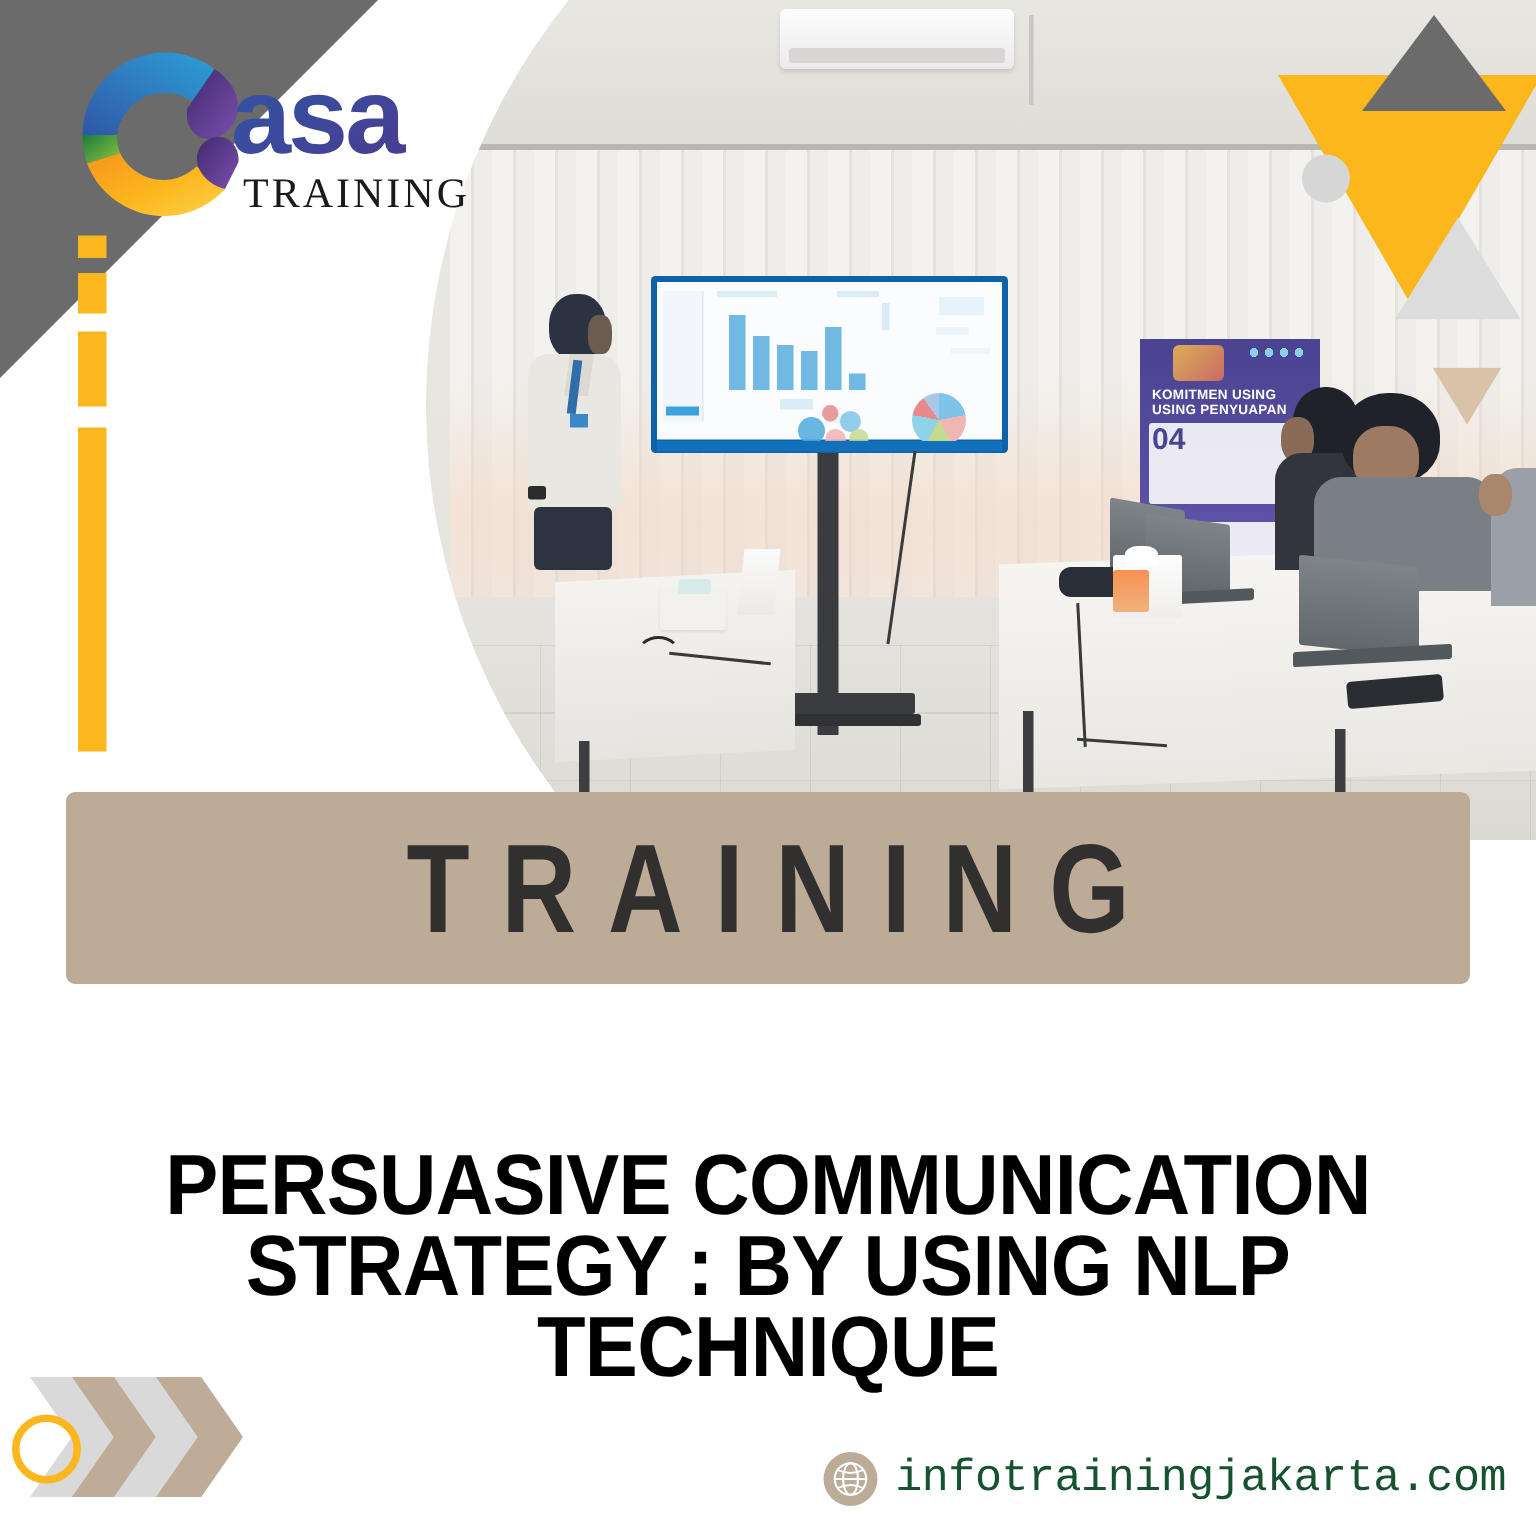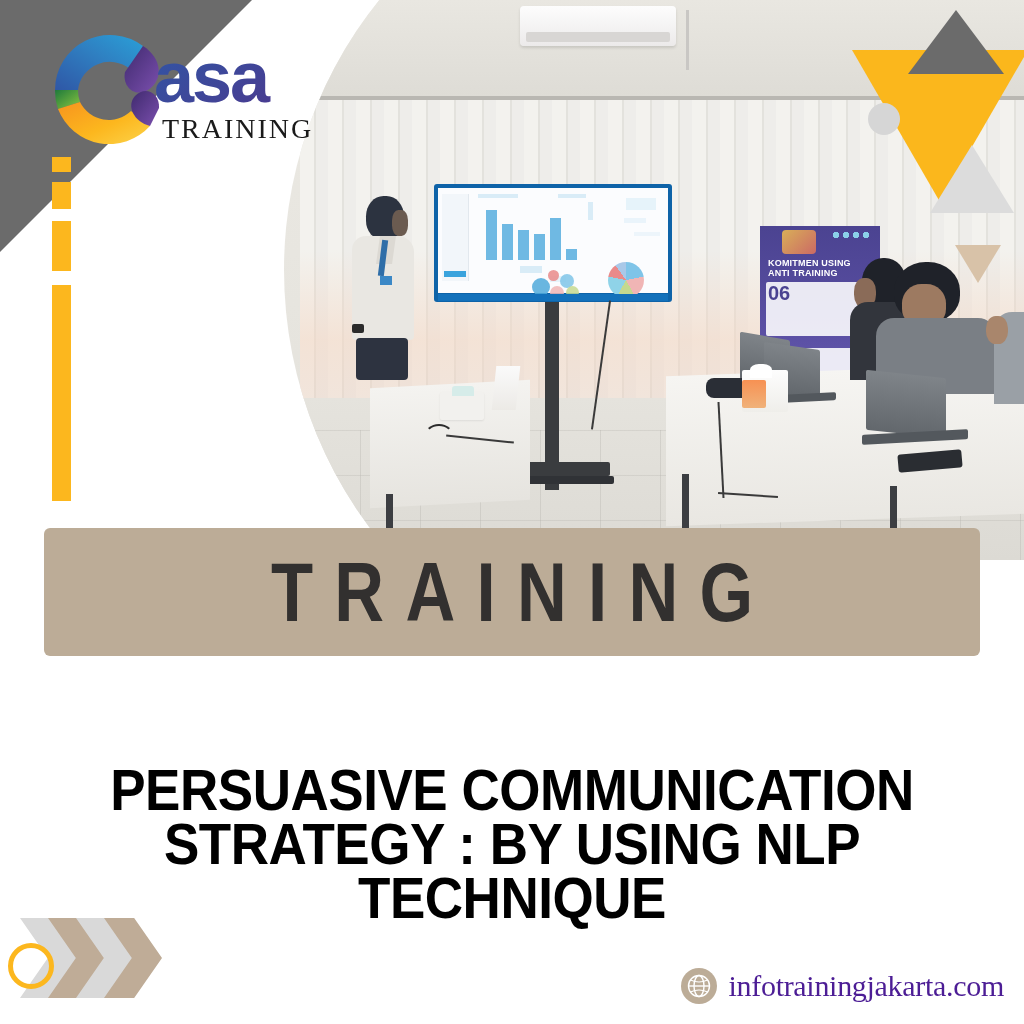--- a/index.html
+++ b/index.html
@@ -151,21 +151,21 @@
   .chev.c3{left:56px;background:#d9d9d9;}
   .chev.c4{left:84px;background:#bfac97;}
   .ring{position:absolute;left:8px;top:943px;width:36px;height:36px;border-radius:50%;
     border:5px solid #fcb71e;background:transparent;}
 
   
   .website{position:absolute;right:20px;top:968px;display:flex;align-items:center;gap:12px;}
   .globe{width:36px;height:36px;border-radius:50%;background:#bcac97;display:flex;
     align-items:center;justify-content:center;}
   .globe svg{display:block;}
-  .website-text{font-family:Liberation Serif, serif;font-size:30px;color:#4c1d95;
+  .website-text{font-family:Liberation Mono, monospace;font-size:30px;color:#14532d;
     letter-spacing:-.3px;}
 </style>
 </head>
 <body>
 
 <div id="poster">
 
   <div class="tl-triangle"></div>
 
   <div class="bar b1"></div>
@@ -227,25 +227,25 @@
           <div class="pres-collar"></div>
           <div class="pres-lanyard"></div>
           <div class="pres-badge"></div>
           <div class="pres-legs"></div>
           <div class="pres-watch"></div>
         </div>
 
         <div class="ph-bannerstand">
           <div class="bs-dots"></div>
           <div class="bs-icon"></div>
-          <div class="bs-title"><span>KOMITMEN USING</span><br><span>ANTI TRAINING</span></div>
+          <div class="bs-title"><span>KOMITMEN USING</span><br><span>USING PENYUAPAN</span></div>
           <div class="bs-white1"></div>
           <div class="bs-white2"></div>
           <div class="bs-white3"></div>
-          <div class="bs-num" style="left:8px;top:56px;">06</div>
+          <div class="bs-num" style="left:8px;top:56px;">04</div>
           <div class="bs-num" style="right:8px;top:118px;">02</div>
           <div class="bs-num" style="left:8px;top:156px;font-size:15px;">03</div>
         </div>
 
         <div class="ph-table1"></div>
         <div class="ph-tableleg" style="left:386px;top:494px;height:46px;"></div>
         <div class="ph-table2"></div>
         <div class="ph-tableleg" style="left:682px;top:474px;height:62px;"></div>
         <div class="ph-tableleg" style="left:890px;top:486px;height:56px;"></div>
 

